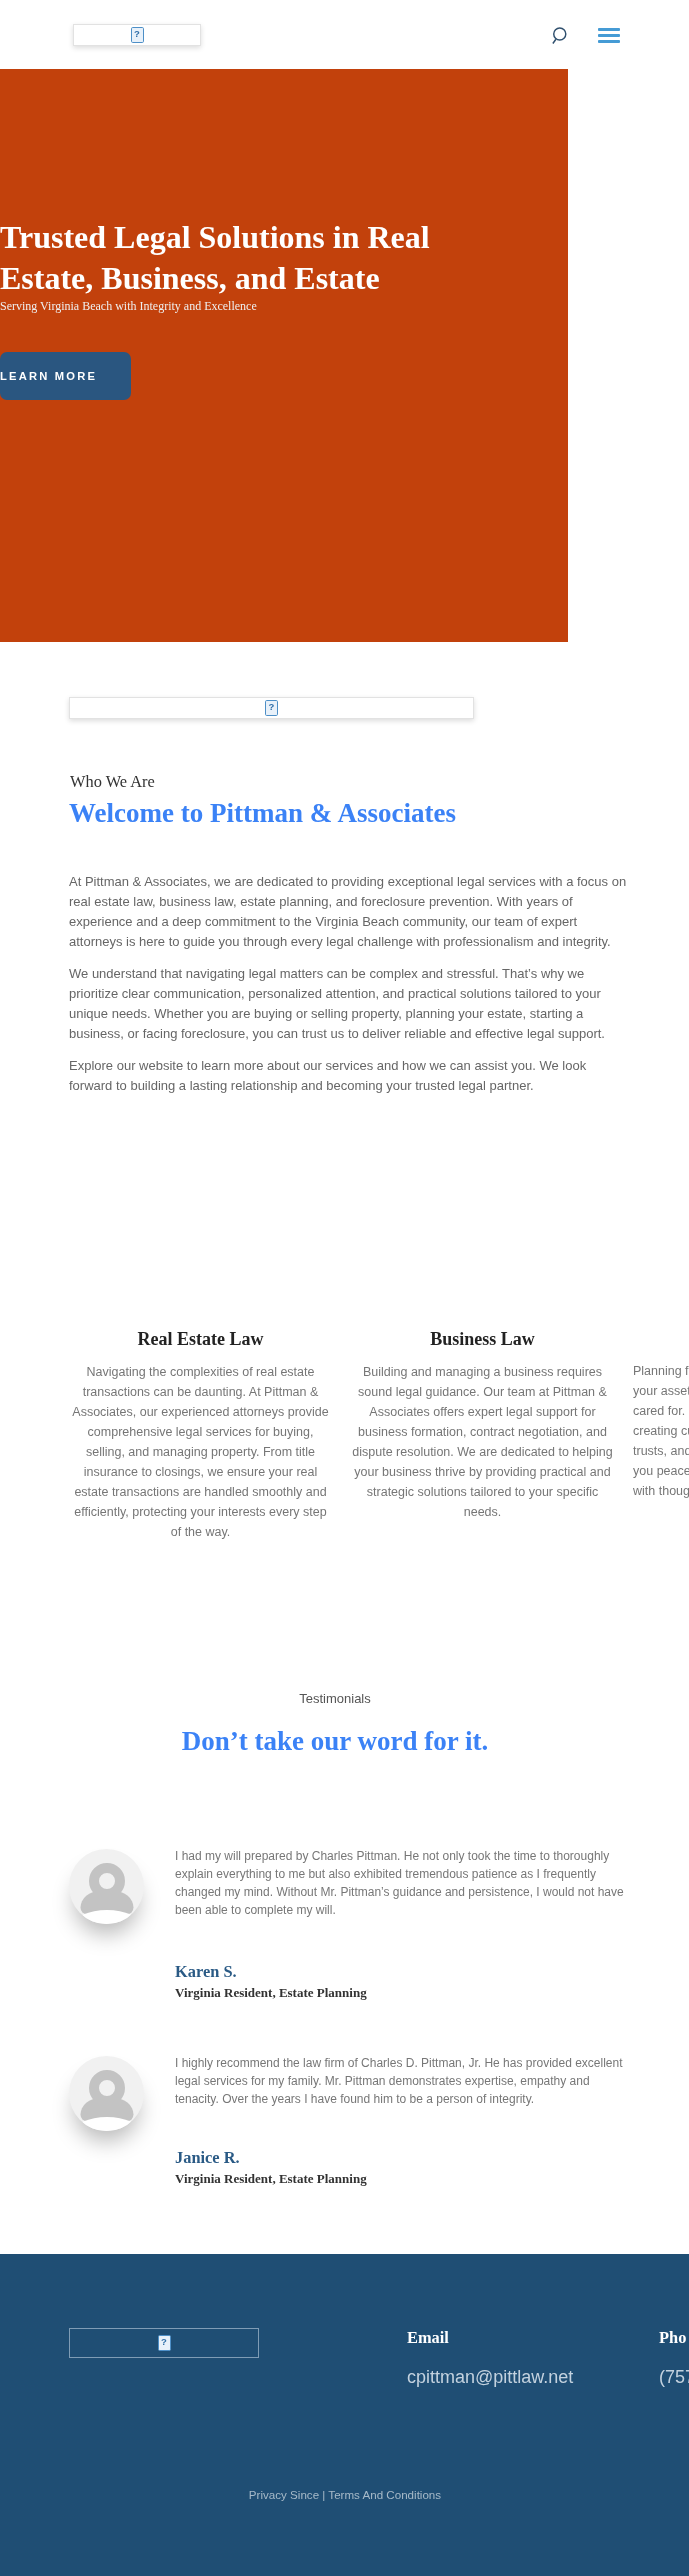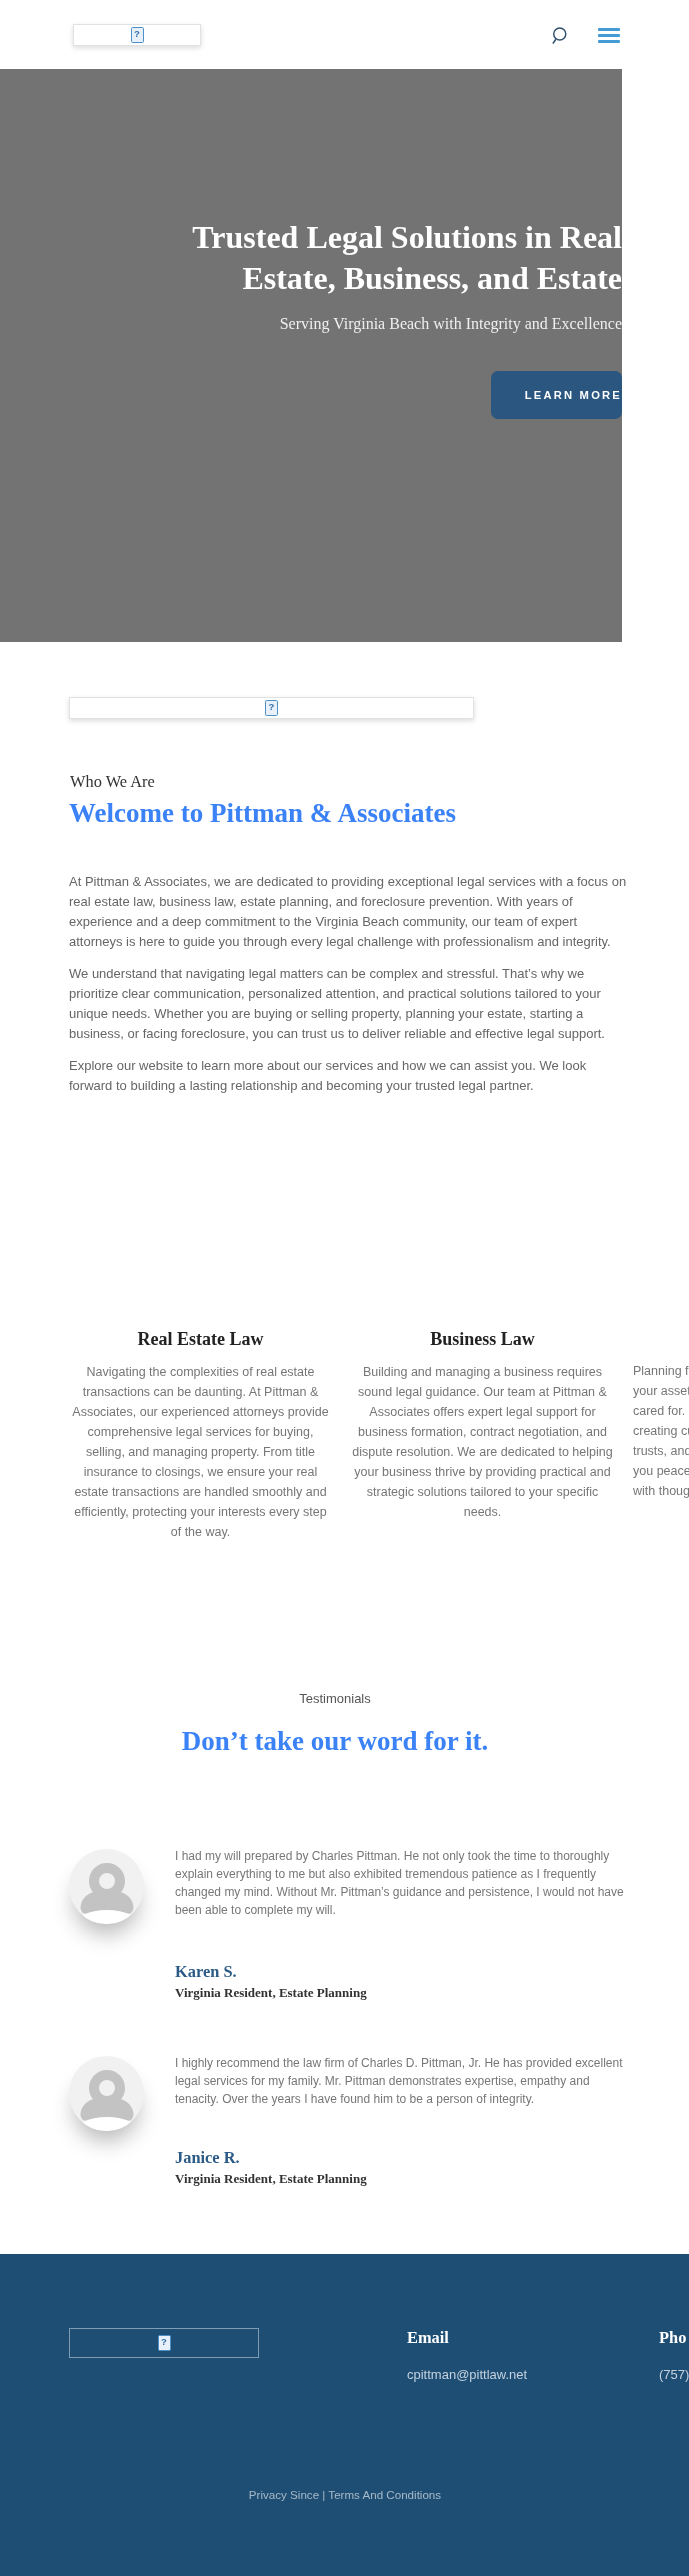--- a/index.html
+++ b/index.html
@@ -13,25 +13,25 @@
               box-shadow:0 1.7px 5.2px rgba(0,0,0,.14);
               display:flex;align-items:center;justify-content:center;}
   .broken-glyph{display:inline-block;box-sizing:border-box;width:13px;height:15.5px;
                 border:1.7px solid #4d8fc7;border-radius:1.7px;background:#e8f1fa;color:#2f6ea8;
                 font:bold 9.5px/12px "Liberation Sans",sans-serif;text-align:center;}
   .search-icon{position:absolute;left:549px;top:25px;width:22.4px;height:22.4px;cursor:pointer;}
   .hamburger{position:absolute;left:598px;top:28.4px;width:22.4px;height:14.7px;cursor:pointer;}
   .hamburger div{height:2.6px;background:#459bd5;border-radius:0.9px;margin-bottom:3.4px;}
 
   
-  .hero{position:absolute;top:69px;left:0;width:622px;height:573px;background:#737373;
-        text-align:right;}
+  .hero{position:absolute;top:69px;left:0;width:568px;height:573px;background:#c2410c;
+        text-align:left;}
   .hero-title{margin-top:148px;font-family:"Liberation Serif",serif;font-weight:700;
               font-size:32px;line-height:41px;color:#ffffff;}
-  .hero-sub{margin-top:16px;font-family:"Liberation Serif",serif;font-size:16px;color:#efefef;}
+  .hero-sub{margin-top:0;font-family:"Liberation Serif",serif;font-size:12px;color:#efefef;}
   .cta{display:inline-block;margin-top:38px;width:131px;height:48px;line-height:48px;
        background:#2a5680;border-radius:7px;color:#ffffff;font-size:11.2px;font-weight:600;
        letter-spacing:2.2px;cursor:pointer;}
 
   
   .kicker-serif{font-family:"Liberation Serif",serif;font-size:16.4px;color:#333333;}
   .h2-serif{font-family:"Liberation Serif",serif;font-weight:700;font-size:27px;color:#3b82f6;}
   .about-paras{width:560px;font-size:13px;line-height:20px;color:#666666;}
   .about-paras p{margin:0 0 12px 0;}
 
@@ -63,21 +63,21 @@
           font-size:16.4px;color:#2a5a85;}
   .t-role{position:absolute;left:175px;font-family:"Liberation Serif",serif;font-weight:700;
           font-size:13px;color:#333333;}
 
   
   .footer{position:absolute;top:2254px;left:0;width:690px;height:322px;background:#1f4e74;}
   .f-logo{position:absolute;left:69px;top:74px;width:190px;height:30px;box-sizing:border-box;
           border:0.9px solid #7f9cb5;display:flex;align-items:center;justify-content:center;}
   .f-label{position:absolute;top:74px;font-family:"Liberation Serif",serif;font-weight:700;
            font-size:16.4px;color:#ffffff;white-space:nowrap;}
-  .f-value{position:absolute;top:113px;font-size:13px;color:#c3d2df;white-space:nowrap;}
+  .f-value{position:absolute;top:113px;font-size:18px;color:#c3d2df;white-space:nowrap;}
   .f-links{position:absolute;top:234px;left:0;width:690px;text-align:center;
            font-size:11.6px;color:#a7bac9;}
   .f-links .lnk{cursor:pointer;}
   .f-copy{position:absolute;top:262px;left:0;width:690px;text-align:center;
           font-size:12px;color:#c9d5e1;}
 </style>
 </head>
 <body>
 
 <div class="page">

